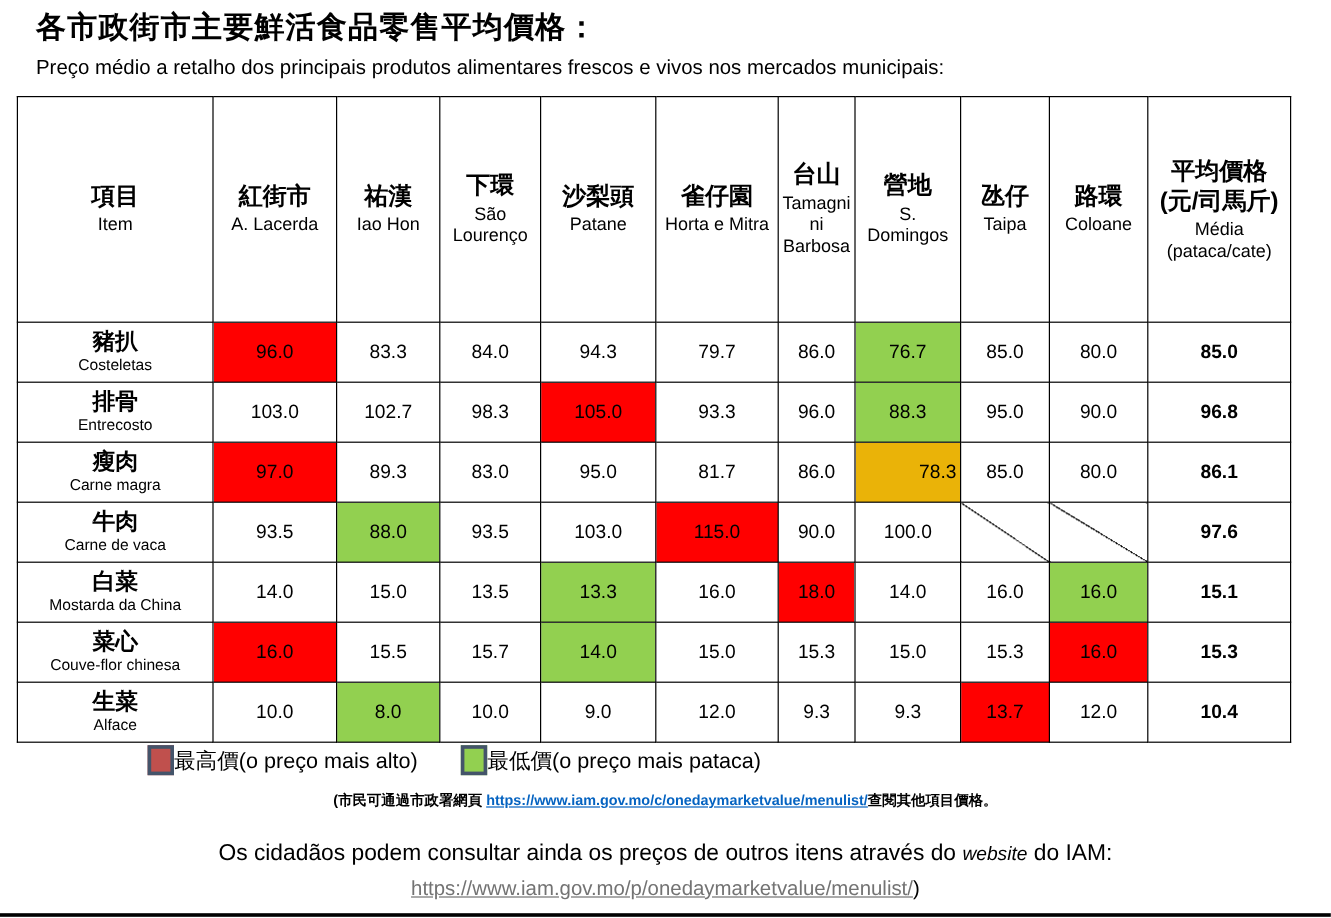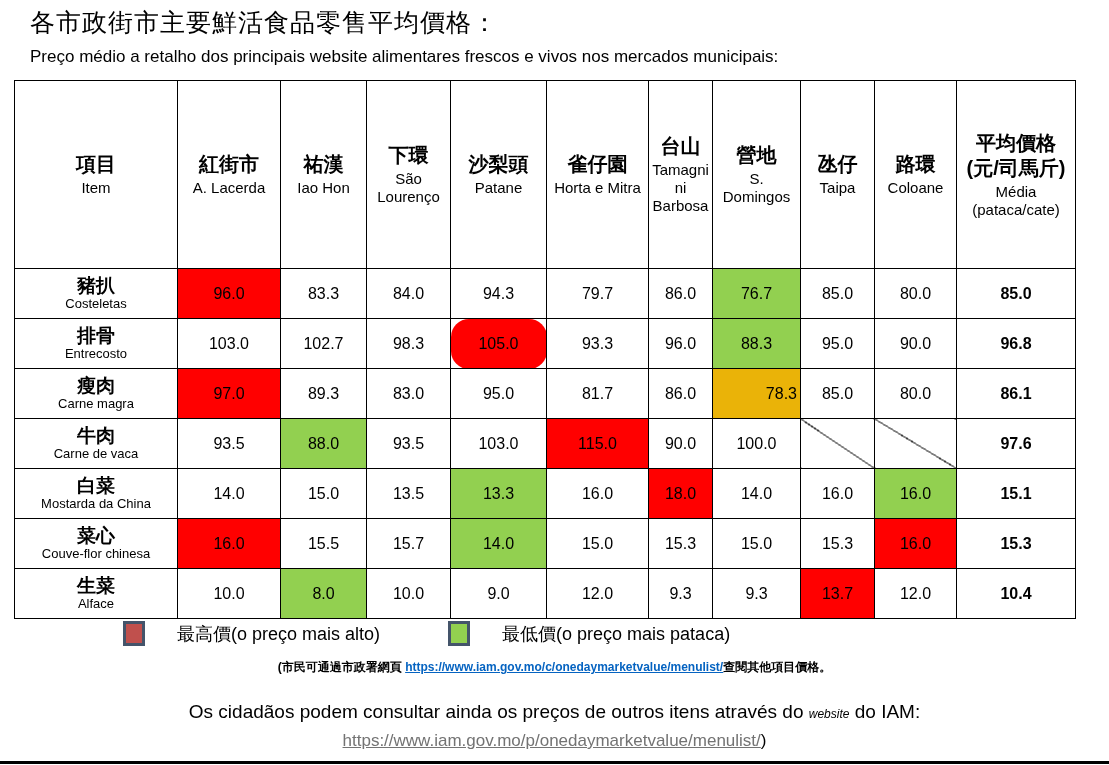--- a/index.html
+++ b/index.html
@@ -2,21 +2,21 @@
 <html><head>
 <meta charset="utf-8">
 <style>
   html,body{margin:0;padding:0;}
   body{
     width:1109px;height:765px;position:relative;background:#fff;
     font-family:"Liberation Sans",sans-serif;color:#000;overflow:hidden;
   }
   .title{
     position:absolute;left:30px;top:6px;margin:0;
-    font-size:25px;font-weight:normal;letter-spacing:1px;
+    font-size:25px;font-weight:bold;letter-spacing:1px;
   }
   .subtitle{
     position:absolute;left:30px;top:47px;font-size:17px;
   }
   table.price{
     position:absolute;left:14px;top:80px;width:1061px;
     border-collapse:collapse;table-layout:fixed;
   }
   table.price th,table.price td{
     border:1.5px solid #000;text-align:center;vertical-align:middle;
@@ -29,38 +29,38 @@
   th.avg-h .zh{overflow-wrap:anywhere;}
   td.item .zh{font-size:19px;font-weight:bold;line-height:1.15;}
   td.item .pt{font-size:13px;line-height:1.15;}
   td.val{font-size:16px;}
   td.avg{font-size:16px;font-weight:bold;}
   td.slash{
     background-image:linear-gradient(to top right,
       transparent 49.5%, #000 49.5%, #000 50.6%, transparent 50.6%);
   }
   .legend{
-    position:absolute;left:123px;top:621px;display:flex;align-items:center;gap:32px;
+    position:absolute;left:123px;top:621px;display:flex;align-items:center;gap:0;
     font-size:18px;white-space:nowrap;
   }
   .legend .sw{display:inline-block;width:16px;height:19px;border-style:solid;border-width:3px;}
   .legend .item2{margin-left:36px;}
   .fn{position:absolute;left:0;width:1109px;text-align:center;}
   .fn1{top:659px;font-size:12px;font-weight:bold;}
   .fn2{top:701px;font-size:19px;}
   .fn3{top:731px;font-size:17px;}
   .fn a{text-decoration:underline;}
-  .it{font-style:italic;font-size:12px;}
+  .it{font-style:italic;font-size:16px;}
   .bottom-rule{position:absolute;left:0;top:761px;width:1109px;height:3px;background:#000;}
 </style>
 </head>
 <body>
 
 <h1 class="title">各市政街市主要鮮活食品零售平均價格：</h1>
-<div class="subtitle">Preço médio a retalho dos principais website alimentares frescos e vivos nos mercados municipais:</div>
+<div class="subtitle">Preço médio a retalho dos principais produtos alimentares frescos e vivos nos mercados municipais:</div>
 
 <table class="price">
   <colgroup>
     <col style="width:163px">
       <col style="width:103px">
       <col style="width:86px">
     <col style="width:84px">
       <col style="width:96px">
       <col style="width:102px">
     <col style="width:64px">
@@ -135,21 +135,21 @@
         <td class="avg">85.0</td>
       </tr>
       <tr>
         <td class="item">
           <div class="zh">排骨</div>
           <div class="pt">Entrecosto</div>
         </td>
         <td class="val">103.0</td>
         <td class="val">102.7</td>
         <td class="val">98.3</td>
-        <td class="val" style="background: rgb(255, 0, 0); border-radius: 18px;">105.0</td>
+        <td class="val" style="background: rgb(255, 0, 0);">105.0</td>
         <td class="val">93.3</td>
         <td class="val">96.0</td>
         <td class="val" style="background: rgb(146, 208, 80);">88.3</td>
         <td class="val">95.0</td>
         <td class="val">90.0</td>
         <td class="avg">96.8</td>
       </tr>
       <tr>
         <td class="item">
           <div class="zh">瘦肉</div>

